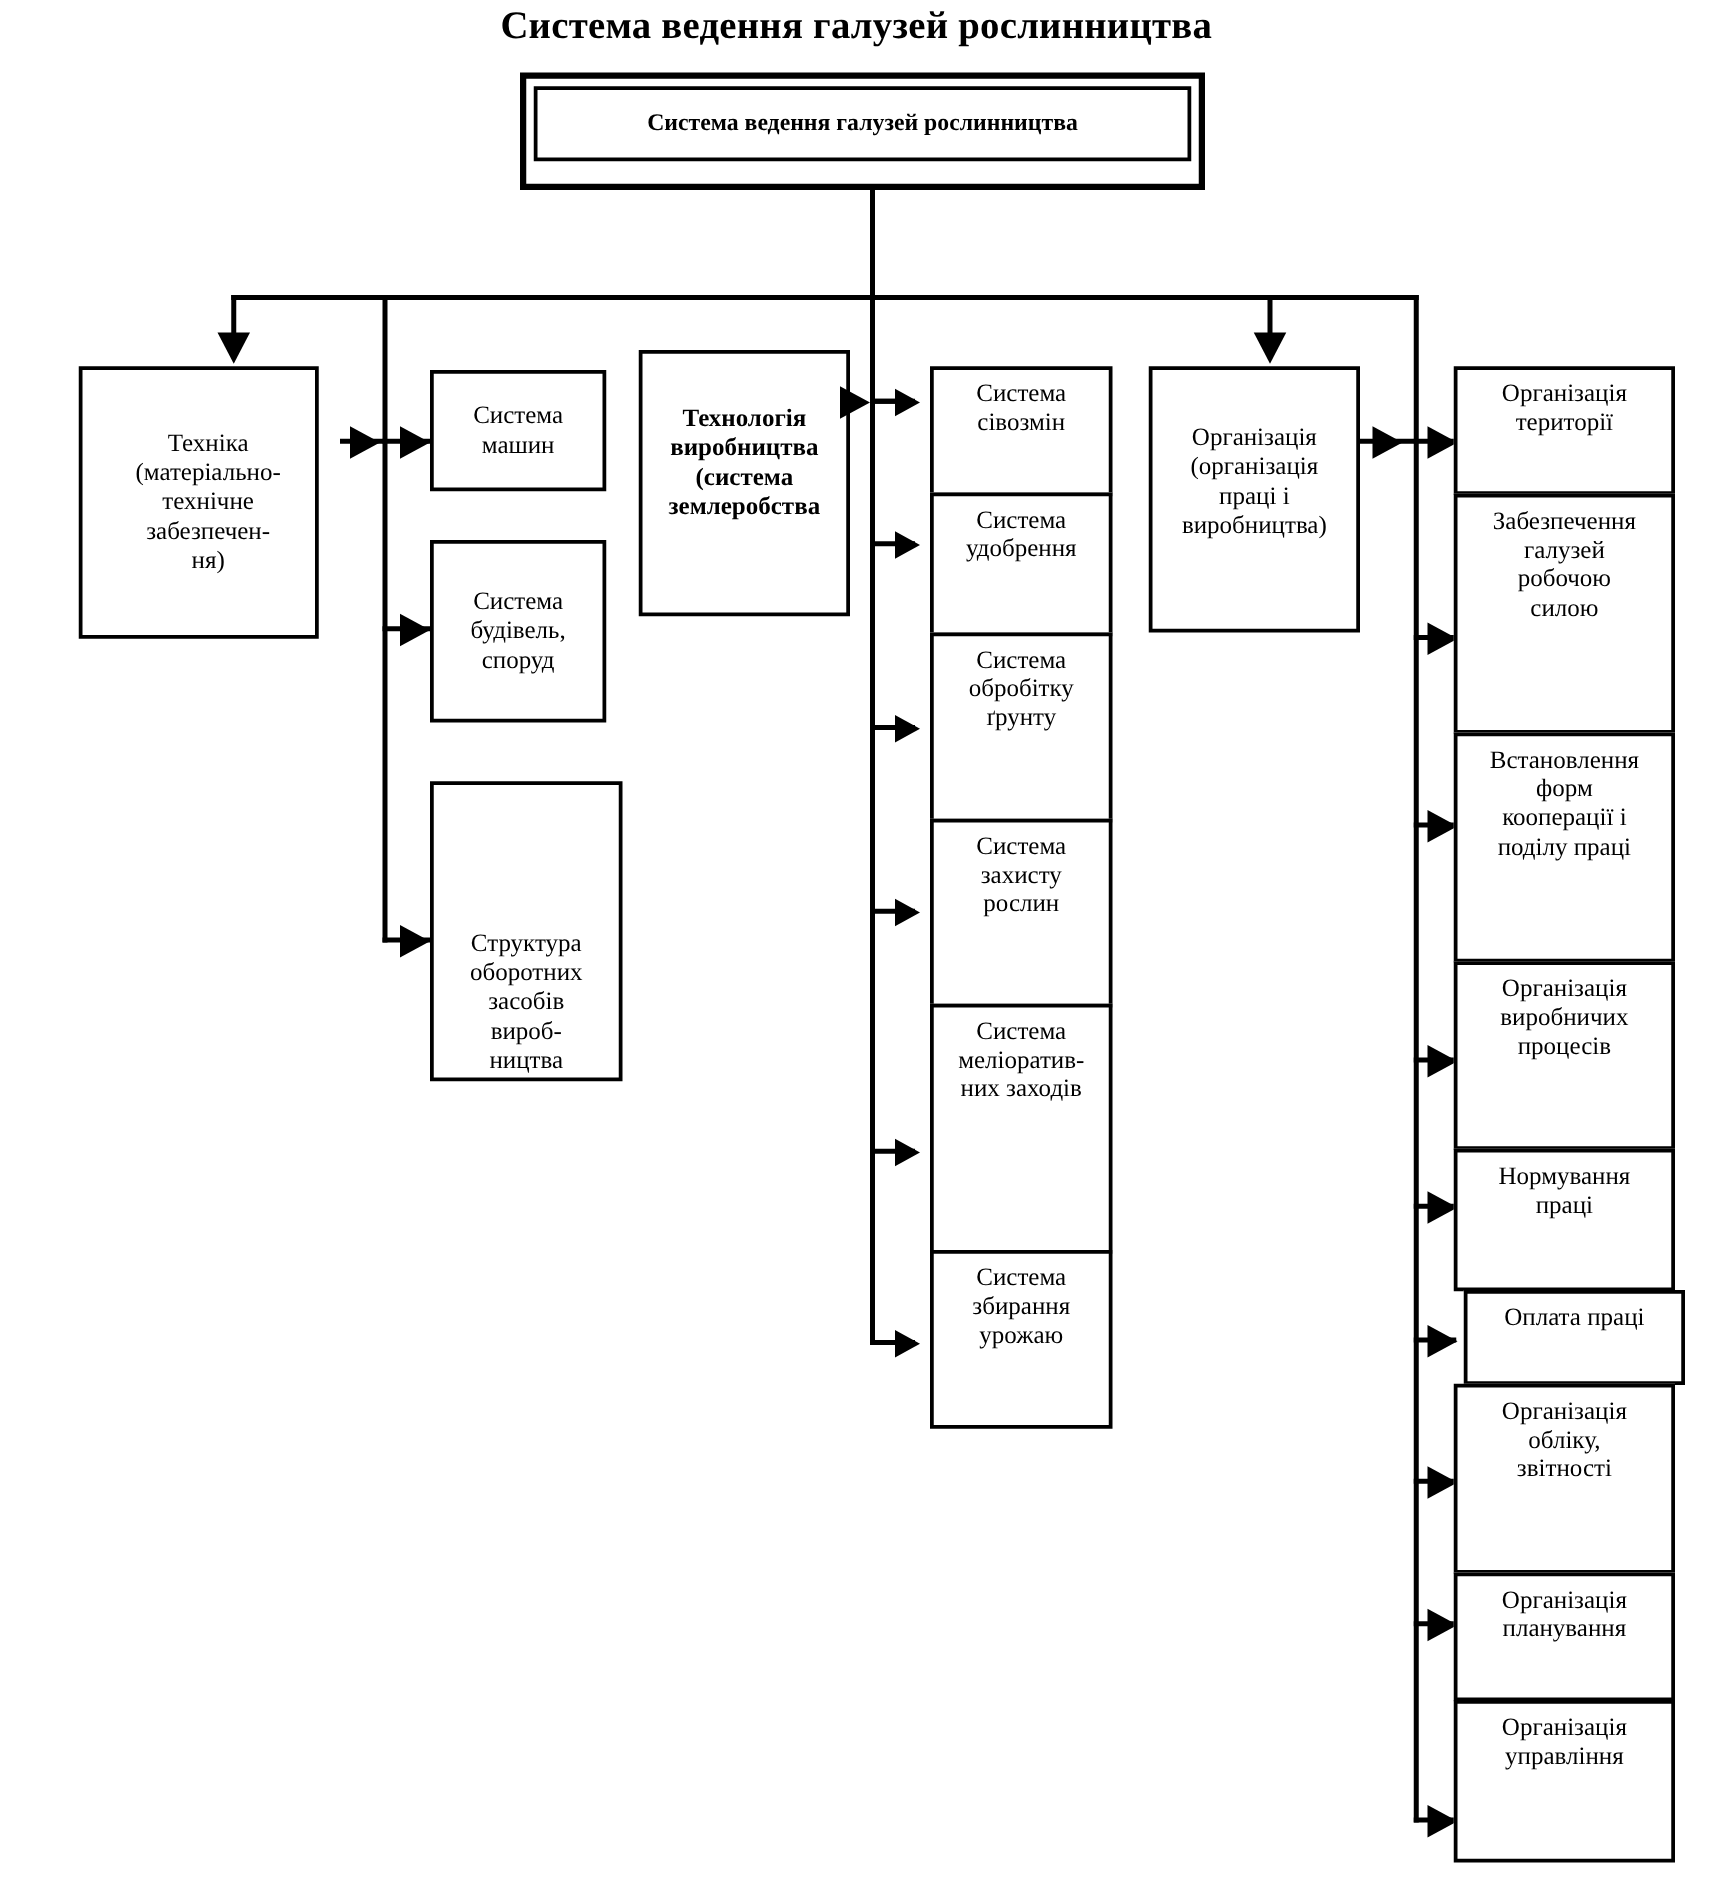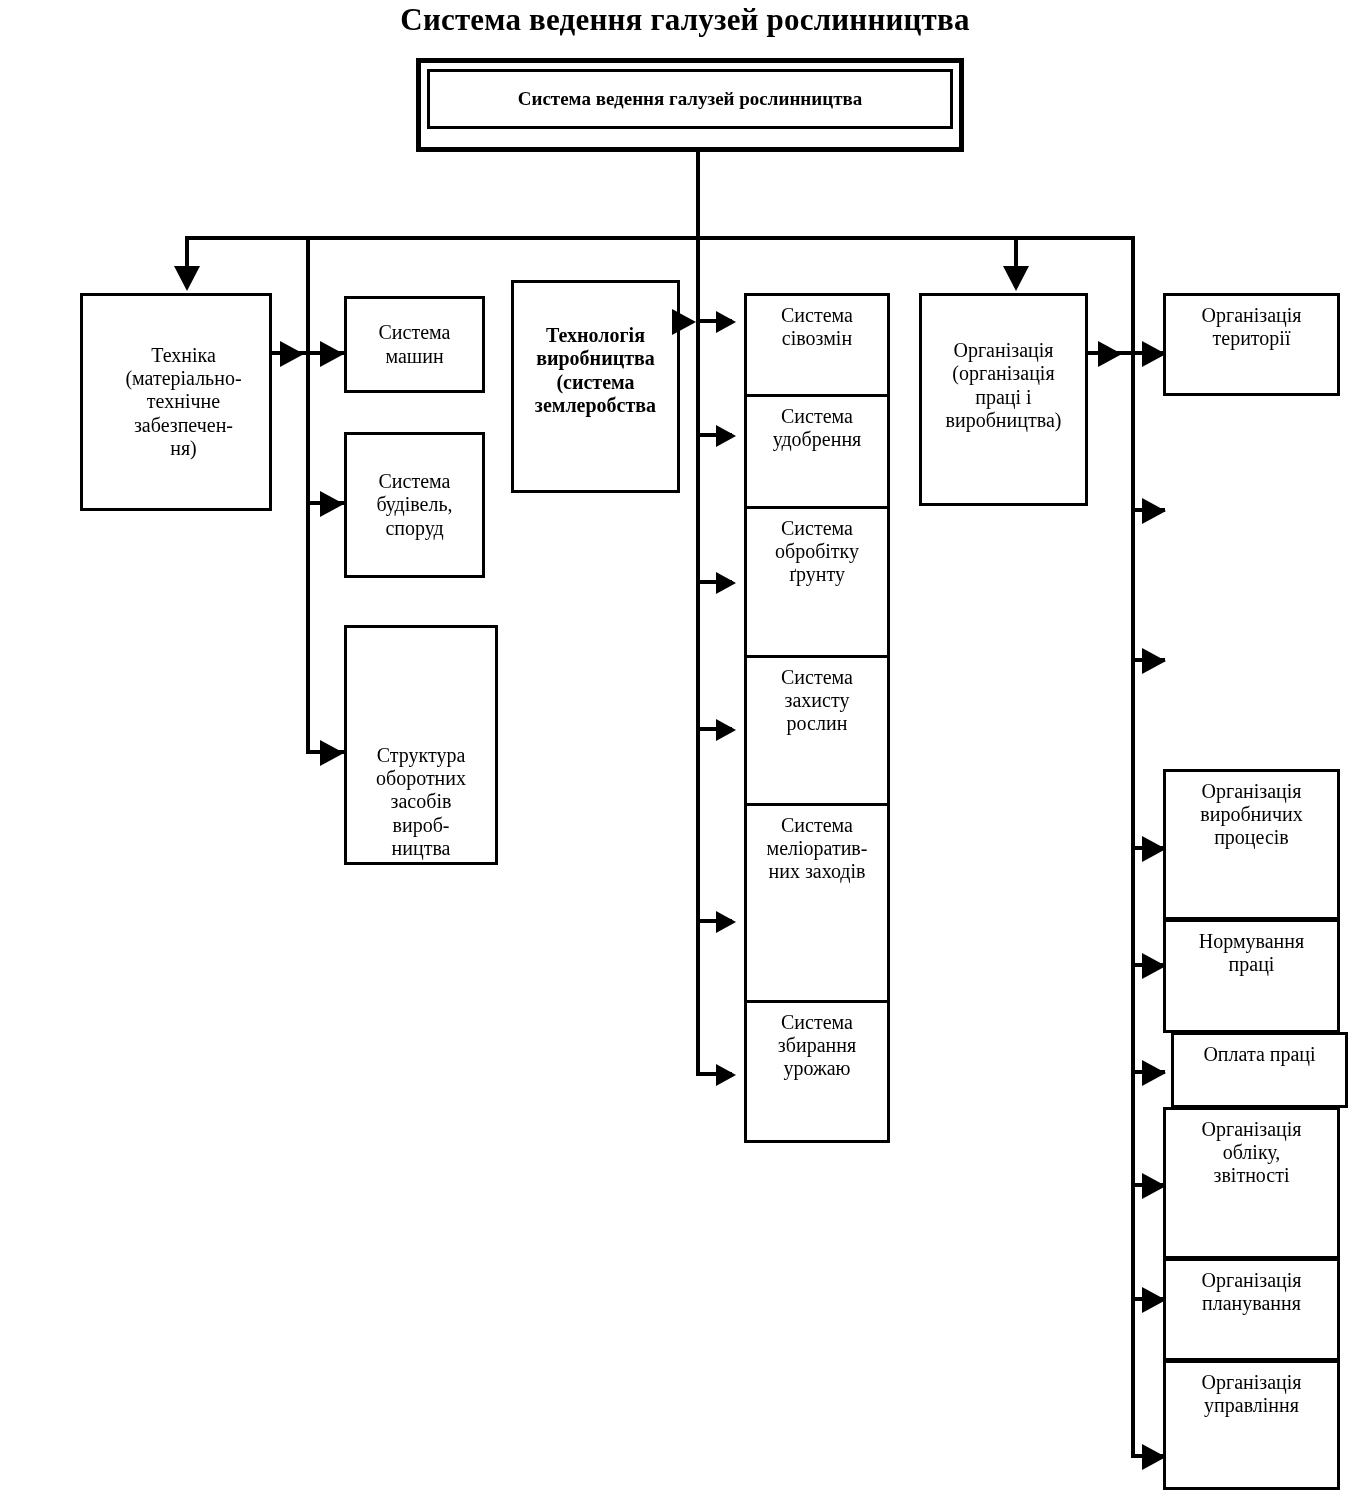--- a/index.html
+++ b/index.html
@@ -128,21 +128,21 @@
 
   <div class="vline" style="left:696px; top:152px; height:86px;"></div>
 
   <div class="hline" style="left:185px; top:236px; width:950px;"></div>
 
   <div class="vline" style="left:696px; top:236px; height:96px;"></div>
 
   <div class="vline" style="left:185px; top:236px; height:34px;"></div>
   <div class="arrow-down" style="left:174px; top:266px;"></div>
 
-  <div class="box" style="left:80px; top:293px; width:192px; height:218px;padding-left:20px;">
+  <div class="box" style="left:63px; top:293px; width:192px; height:218px;padding-left:20px;">
     <div class="lbl">Техніка
 (матеріально-
 технічне
 забезпечен-
 ня)</div>
   </div>
 
   <div class="hline" style="left:272px; top:351px; width:36px;"></div>
   <div class="arrow-right" style="left:280px; top:341px;"></div>
 
@@ -271,20 +271,32 @@
   <div class="hline" style="left:1131px; top:1297px; width:34px;"></div>
   <div class="arrow-right" style="left:1142px; top:1287px;"></div>
 
   <div class="hline" style="left:1131px; top:1454px; width:34px;"></div>
   <div class="arrow-right" style="left:1142px; top:1444px;"></div>
 
   <div class="cell" style="left:1163px; top:293px; width:177px; height:103px;">
     <div class="lbl">Організація
 території</div>
   </div>
+  <div class="cell" style="left:1163px; top:395px; width:177px; height:192px;">
+    <div class="lbl">Забезпечення
+галузей
+робочою
+силою</div>
+  </div>
+  <div class="cell" style="left:1163px; top:586px; width:177px; height:184px;">
+    <div class="lbl">Встановлення
+форм
+кооперації  і
+поділу праці</div>
+  </div>
   <div class="cell" style="left:1163px; top:769px; width:177px; height:151px;">
     <div class="lbl">Організація
 виробничих
 процесів</div>
   </div>
   <div class="cell" style="left:1163px; top:919px; width:177px; height:114px;">
     <div class="lbl">Нормування
 праці</div>
   </div>
   <div class="cell" style="left:1171px; top:1032px; width:177px; height:76px;">

